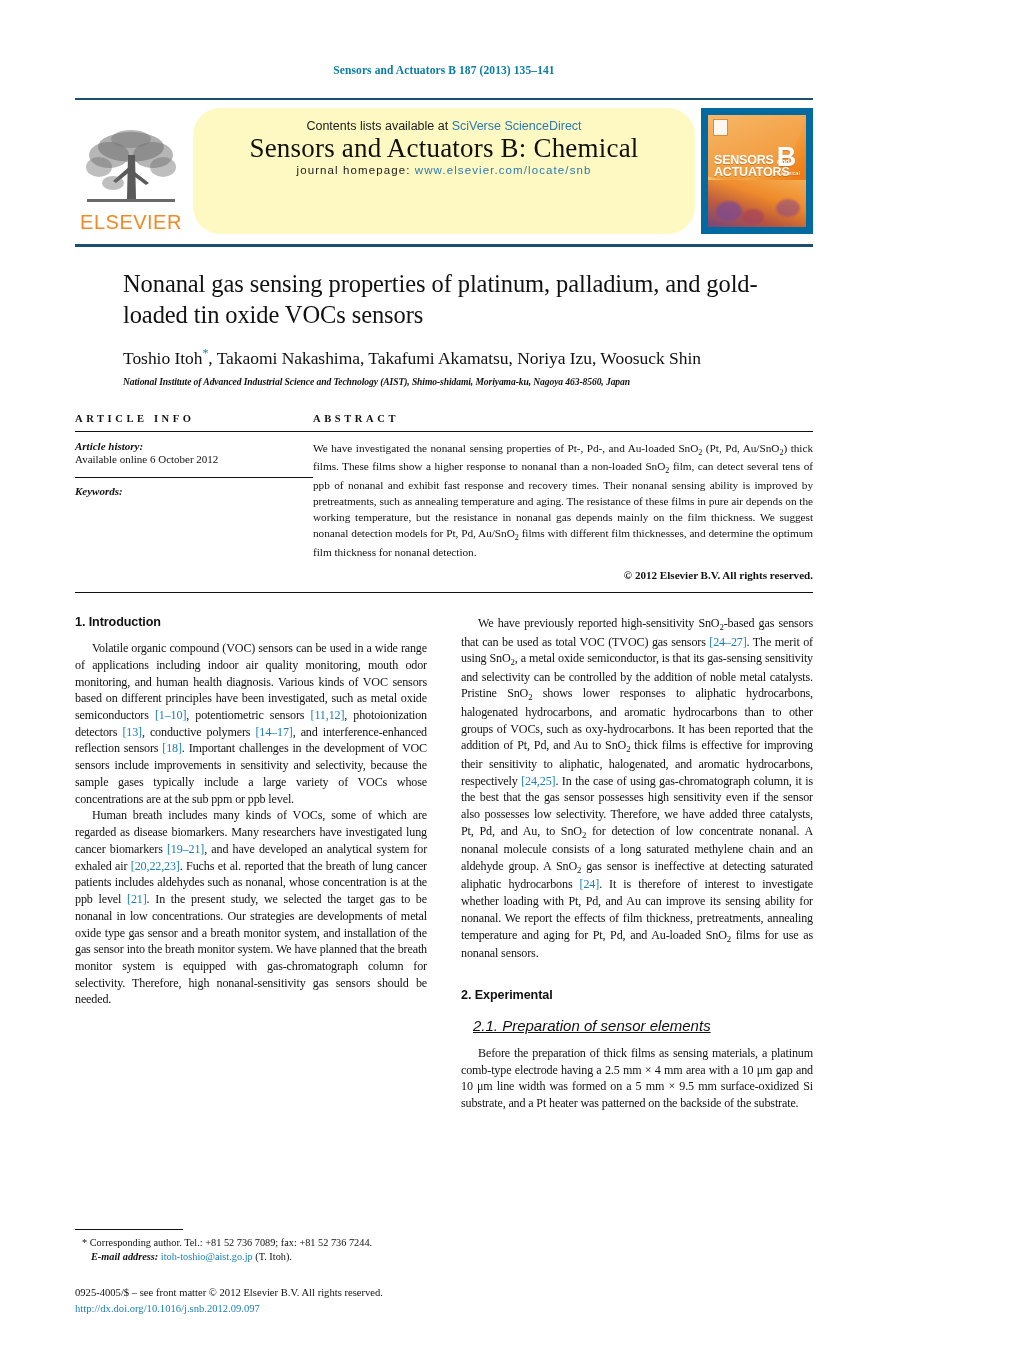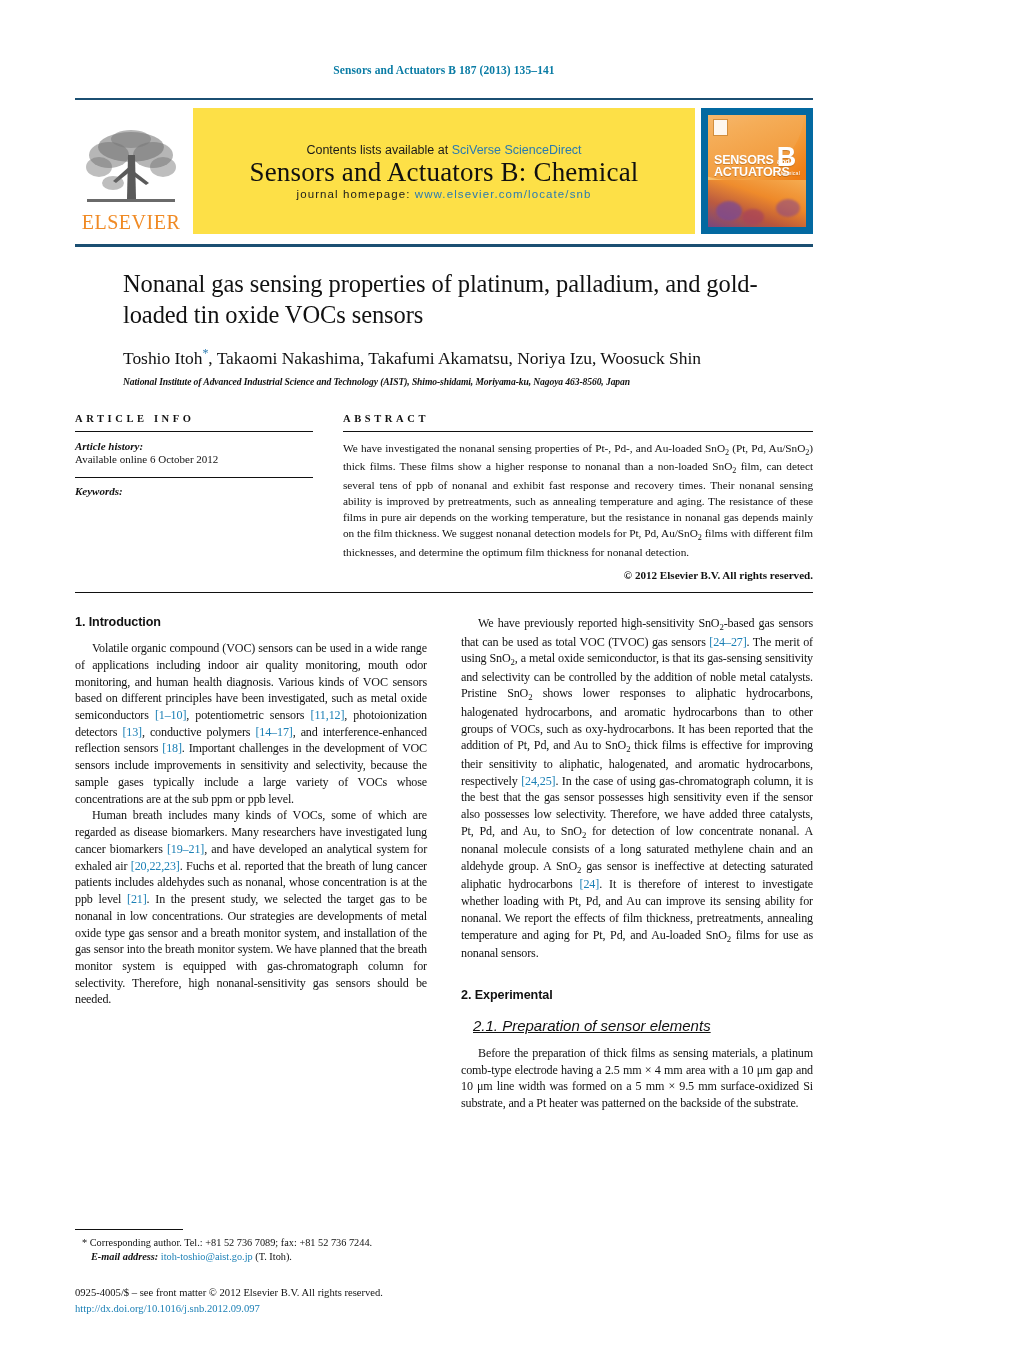--- a/index.html
+++ b/index.html
@@ -47,37 +47,38 @@
     width: 112px;
     flex: 0 0 112px;
     display: flex;
     flex-direction: column;
     justify-content: flex-end;
     align-items: center;
     padding-bottom: 2px;
   }
   .tree-svg { display:block; }
   .elsevier-word {
-    font-family: Liberation Serif, serif;
+    font-family: Liberation Sans, sans-serif;
     color: #f08a24;
     font-size: 20px;
     letter-spacing: .5px;
     line-height: 1;
     margin-top: 1px;
   }
   .journal-band {
     flex: 1 1 auto;
-    background: #fde047;
+    background: #fef9c3;
     margin-left: 6px;
     margin-right: 6px;
     display: flex;
     flex-direction: column;
-    justify-content: center;
+    justify-content: flex-start;
     align-items: center;
     padding: 11px 0 10px 0;
+    border-radius: 27px;
   }
   .contents-line {
     font-family: "Liberation Sans", sans-serif;
     font-size: 12.5px;
     color: #1a1a1a;
   }
   .contents-line a {
     color: #2a7ab0;
     text-decoration: none;
   }
@@ -188,21 +189,20 @@
     font-weight: bold;
     margin-top: 7px;
     color: #111;
     letter-spacing: -.1px;
   }
 
   
   .info-abstract {
     margin-top: 26px;
     display: flex;
-    gap: 30px;
     justify-content: flex-end;
   }
   .col-info { flex: 0 0 238px; }
   .col-abs  { flex: 1 1 auto; }
   .sec-label {
     font-family: "Liberation Serif", serif;
     font-size: 10.5px;
     font-weight: bold;
     letter-spacing: 3.6px;
     color: #111;

